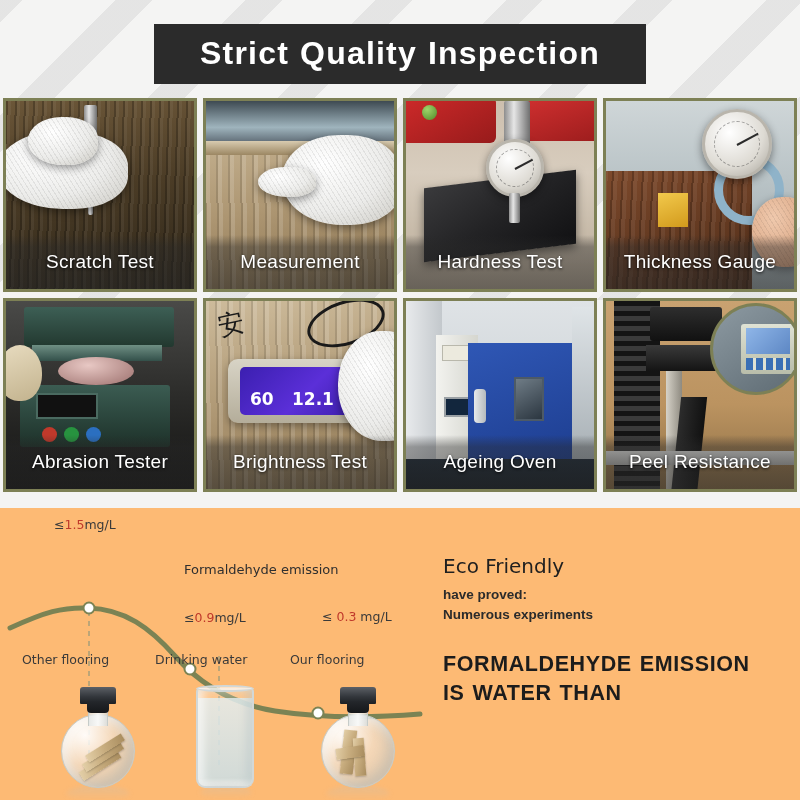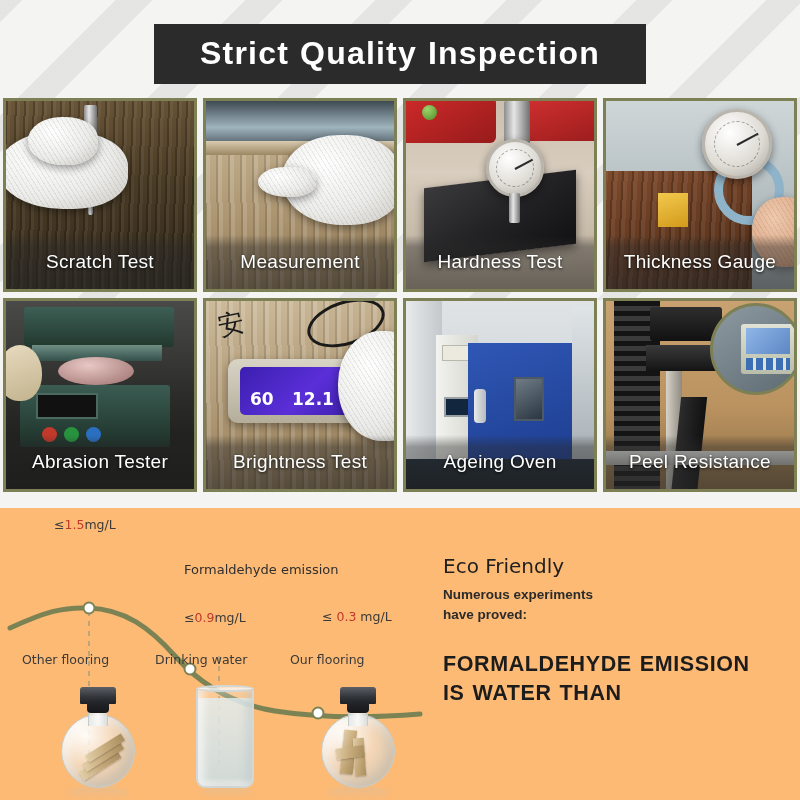--- a/index.html
+++ b/index.html
@@ -440,22 +440,22 @@
       <div class="flask-cap" style="left:28px;"></div>
       <div class="chip" style="left:30px; bottom:14px; width:13px; height:44px; transform:rotate(6deg);"></div>
       <div class="chip" style="left:42px; bottom:12px; width:11px; height:38px; transform:rotate(-4deg);"></div>
       <div class="chip" style="left:24px; bottom:30px; width:28px; height:11px; transform:rotate(-8deg);"></div>
       <div class="reflection" style="left:14px; bottom:-13px; width:64px; height:15px; border-radius:50%;"></div>
     </div>
 
     <div class="eco-block">
       <div class="eco-title">Eco Friendly</div>
       <div class="eco-sub">
+        <div>have proved:</div>
         <div>Numerous experiments</div>
-        <div>have proved:</div>
       </div>
       <div class="eco-head">
         <div><span class="w">FORMALDEHYDE</span><span class="w">EMISSION</span></div>
         <div><span class="w">IS</span><span class="w">WATER</span><span class="w">THAN</span></div>
       </div>
     </div>
 
   </div>
 </div>
 

